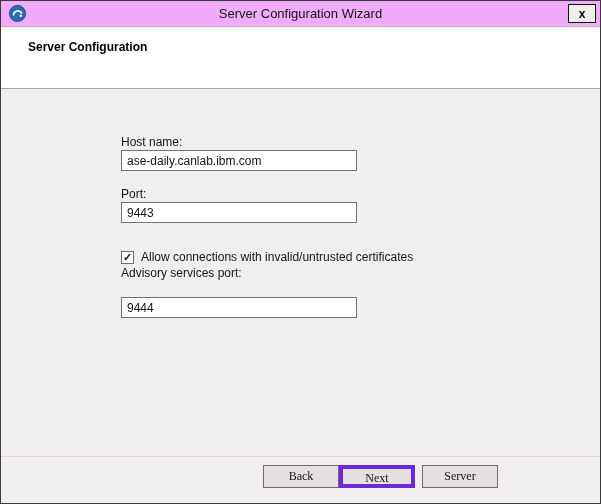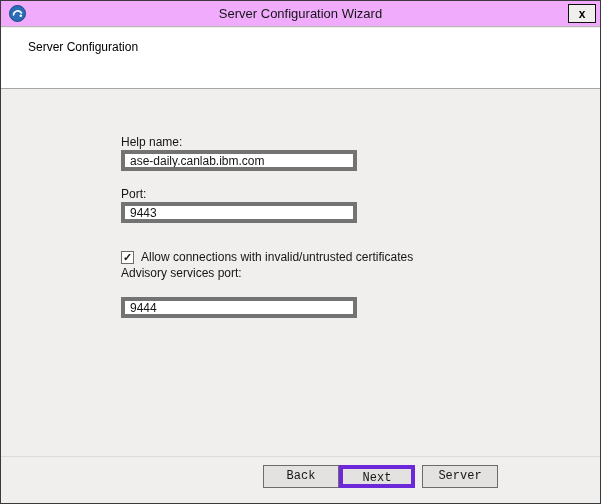--- a/index.html
+++ b/index.html
@@ -40,41 +40,41 @@
     cursor:pointer;
   }
   
   .header {
     position:absolute; top:27px; left:0; right:0; height:61px;
     background:#ffffff;
     border-bottom:1px solid #a8a4a4;
   }
   .header-title {
     position:absolute; left:27px; top:12px;
-    font-size:12px; font-weight:normal; color:#000;
+    font-size:12px; font-weight:bold; color:#000;
   }
   .header-sub {
     position:absolute; left:50px; top:31px;
     font-size:12px; color:#2b2b2b;
   }
   
   .content {
     position:absolute; top:89px; left:0; right:0; bottom:0;
     background:#f1eeee;
   }
   .field-label {
     position:absolute; left:120px;
     font-size:12px; color:#151515;
     white-space:nowrap;
   }
   .text-input {
     position:absolute; left:120px;
     width:236px; height:21px;
     background:#ffffff;
-    border:4px solid #737373;
+    border:1px solid #737373;
     font-family:"Liberation Sans", sans-serif;
     font-size:12px; color:#151515;
     padding:2px 5px;
   }
   .checkbox-row {
     position:absolute; left:120px; top:160px;
     display:flex; align-items:center; gap:7px;
     cursor:pointer;
   }
   .checkbox {
@@ -93,21 +93,21 @@
   
   .footer-sep {
     position:absolute; left:0; right:0; top:455px;
     border-top:1px solid #dedada;
   }
   .btn {
     position:absolute; top:464px;
     width:76px; height:23px;
     background:#e4e1e1;
     border:1px solid #6f6b6b;
-    font-family:Liberation Mono, monospace;
+    font-family:Liberation Serif, serif;
     font-size:12px; color:#151515;
     text-align:center; line-height:21px;
     cursor:pointer;
   }
   .btn-default {
     border:4px solid #6d28d9;
     line-height:19px;
   }
   .btn-back   { left:262px; }
   .btn-next   { left:338px; }
@@ -130,21 +130,21 @@
     <div class="window-title">Server Configuration Wizard</div>
     <button class="close-btn">x</button>
   </div>
 
   <div class="header">
     <div class="header-title">Server Configuration</div>
   </div>
 
   <div class="content">
 
-    <label class="field-label" style="top:45px">Help name:</label>
+    <label class="field-label" style="top:45px">Host name:</label>
     <input class="text-input" style="top: 60px;" type="text" value="ase-daily.canlab.ibm.com">
 
     <label class="field-label" style="top:97px">Port:</label>
     <input class="text-input" style="top: 112px;" type="text" value="9443">
 
     <div class="checkbox-row">
       <span class="checkbox">✓</span>
       <span class="checkbox-label">Allow connections with invalid/untrusted certificates</span>
     </div>
 

